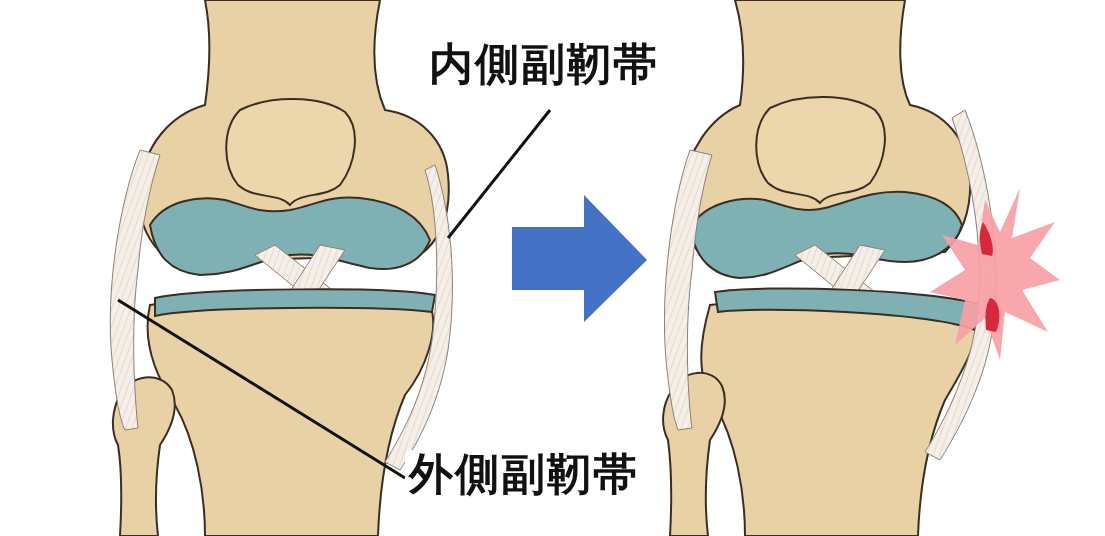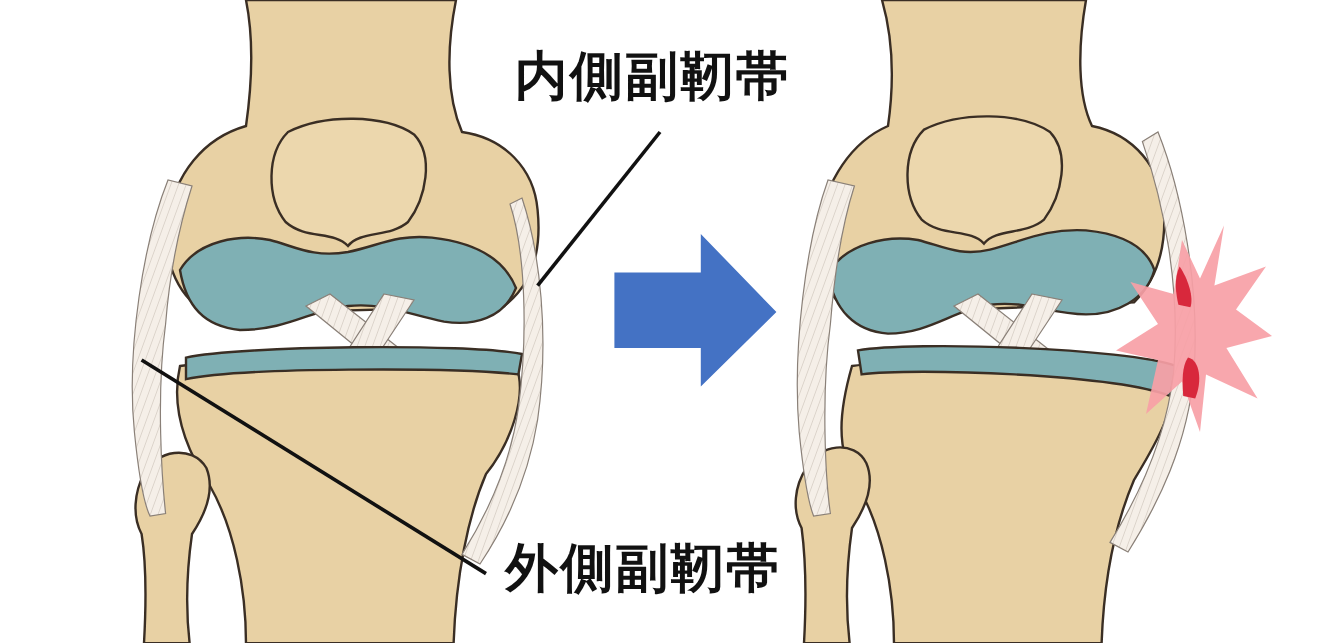--- a/index.html
+++ b/index.html
@@ -3,21 +3,21 @@
 <meta charset="utf-8">
 <style>
   html, body { margin: 0; padding: 0; background: #ffffff; }
   body { width: 1105px; height: 536px; position: relative; overflow: hidden;
          font-family: "DejaVu Sans", sans-serif; }
   .stage { position: absolute; left: 0; top: 0; width: 1105px; height: 536px; }
   .label { position: absolute; font-family: "DejaVu Sans", sans-serif; font-size: 44px;
            font-weight: bold; color: #111; letter-spacing: 2px; white-space: nowrap;
            background: rgba(255,255,255,0.9); line-height: 1; padding: 2px 4px; border-radius: 6px; text-align: right; }
   .label-medial { left: 425px; top: 40px; }
-  .label-lateral { left: 417px; top: 450px; }
+  .label-lateral { left: 405px; top: 450px; }
 </style>
 </head>
 <body>
 
 <svg class="stage" width="1105" height="536" viewBox="0 0 1105 536" xmlns="http://www.w3.org/2000/svg">
   <defs>
     <pattern id="ligStripe" width="6" height="6" patternUnits="userSpaceOnUse" patternTransform="rotate(20)">
       <rect width="6" height="6" fill="#f5efe8"></rect>
       <line x1="0" y1="0" x2="0" y2="6" stroke="#cfc5bb" stroke-width="1"></line>
     </pattern>

